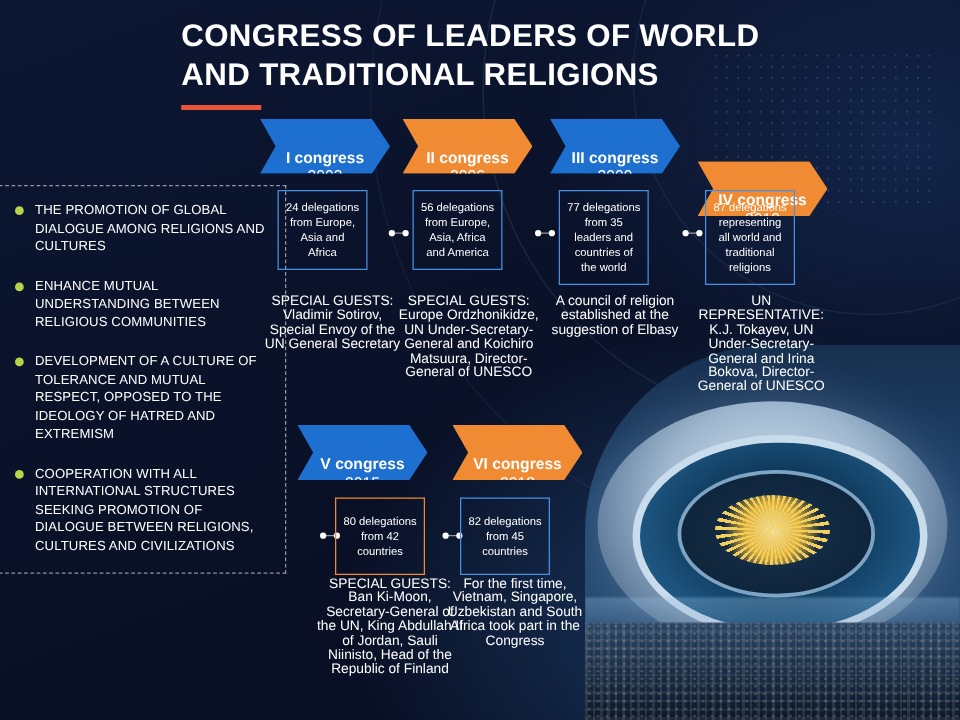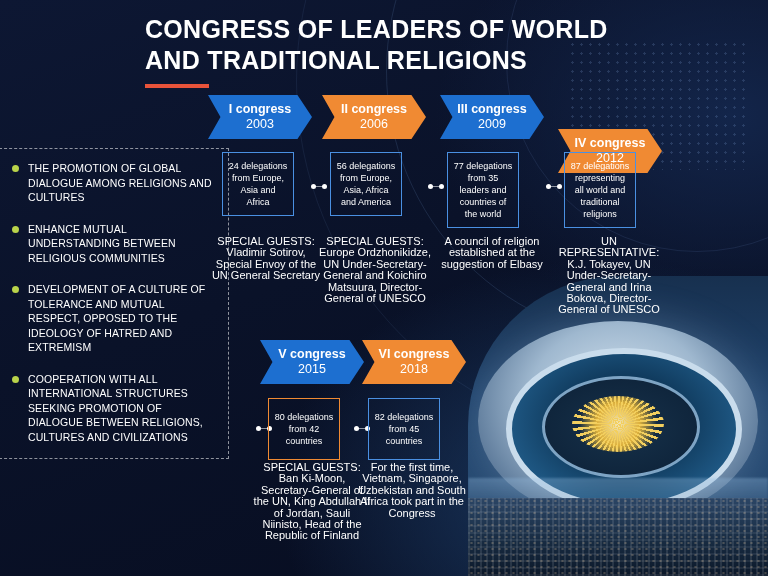--- a/index.html
+++ b/index.html
@@ -169,21 +169,21 @@
   
   .chev {
     position: absolute;
     width: 104px;
     height: 44px;
     z-index: 6;
     color: #fff;
     text-align: center;
     font-size: 12.5px;
     line-height: 15px;
-    padding-top: 7px;
+    padding-top: 24px;
     box-sizing: border-box;
     clip-path: polygon(0 0, 86% 0, 100% 50%, 86% 100%, 0 100%, 12% 50%);
   }
   .chev.blue { background: #1d6fd0; }
   .chev.orange { background: #f08a33; }
   .chev .num { font-weight: bold; }
 
   
   .card {
     position: absolute;
@@ -317,21 +317,21 @@
 <div class="note" style="left:316px; top:236px;">
   <span class="lead">SPECIAL GUESTS: Europe Ordzhonikidze, UN Under-Secretary-General and Koichiro Matsuura, Director-General of UNESCO</span>
 </div>
 <div class="note" style="left:433px; top:236px;">
   <span class="lead">A council of religion established at the suggestion of Elbasy</span>
 </div>
 <div class="note" style="left:550px; top:236px;">
   <span class="lead">UN REPRESENTATIVE: K.J. Tokayev, UN Under-Secretary-General and Irina Bokova, Director-General of UNESCO</span>
 </div>
 
-<div class="chev blue" style="left:260px; top:340px;">
+<div class="chev blue" style="left:238px; top:340px;">
   <div class="num">V congress</div>
   <div>2015</div>
 </div>
 <div class="chev orange" style="left:362px; top:340px;">
   <div class="num">VI congress</div>
   <div>2018</div>
 </div>
 
 <div class="conn" style="left:258px; top:428px; width:12px;"></div>
 <div class="conn" style="left:356px; top:428px; width:12px;"></div>

